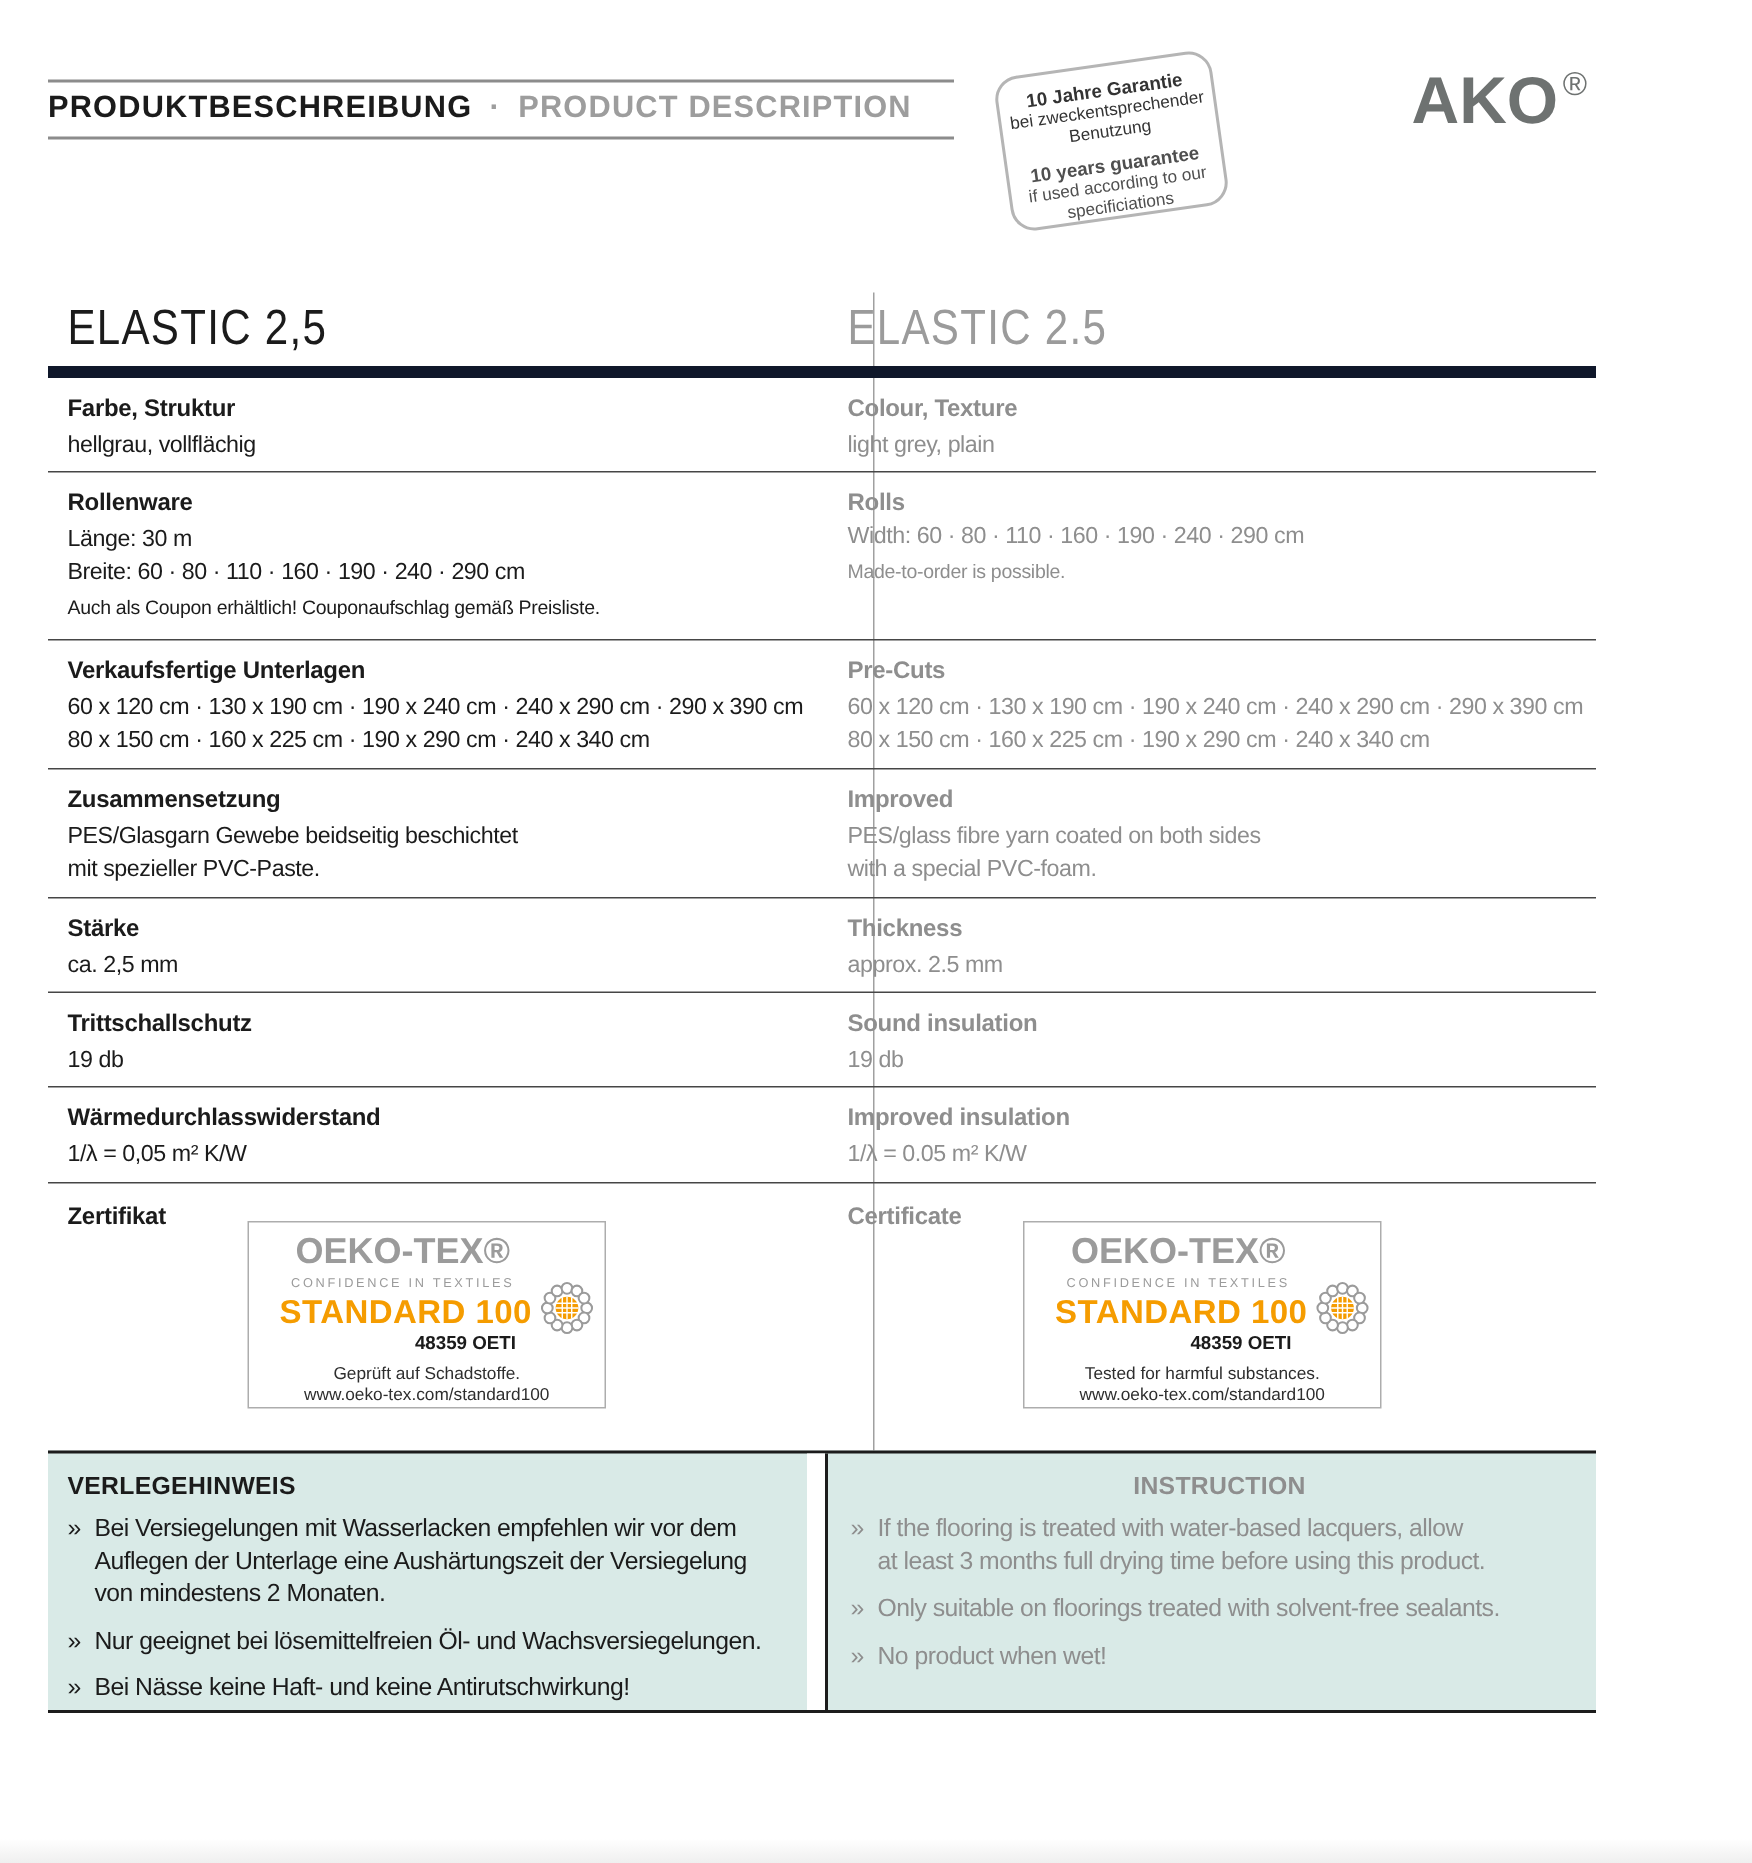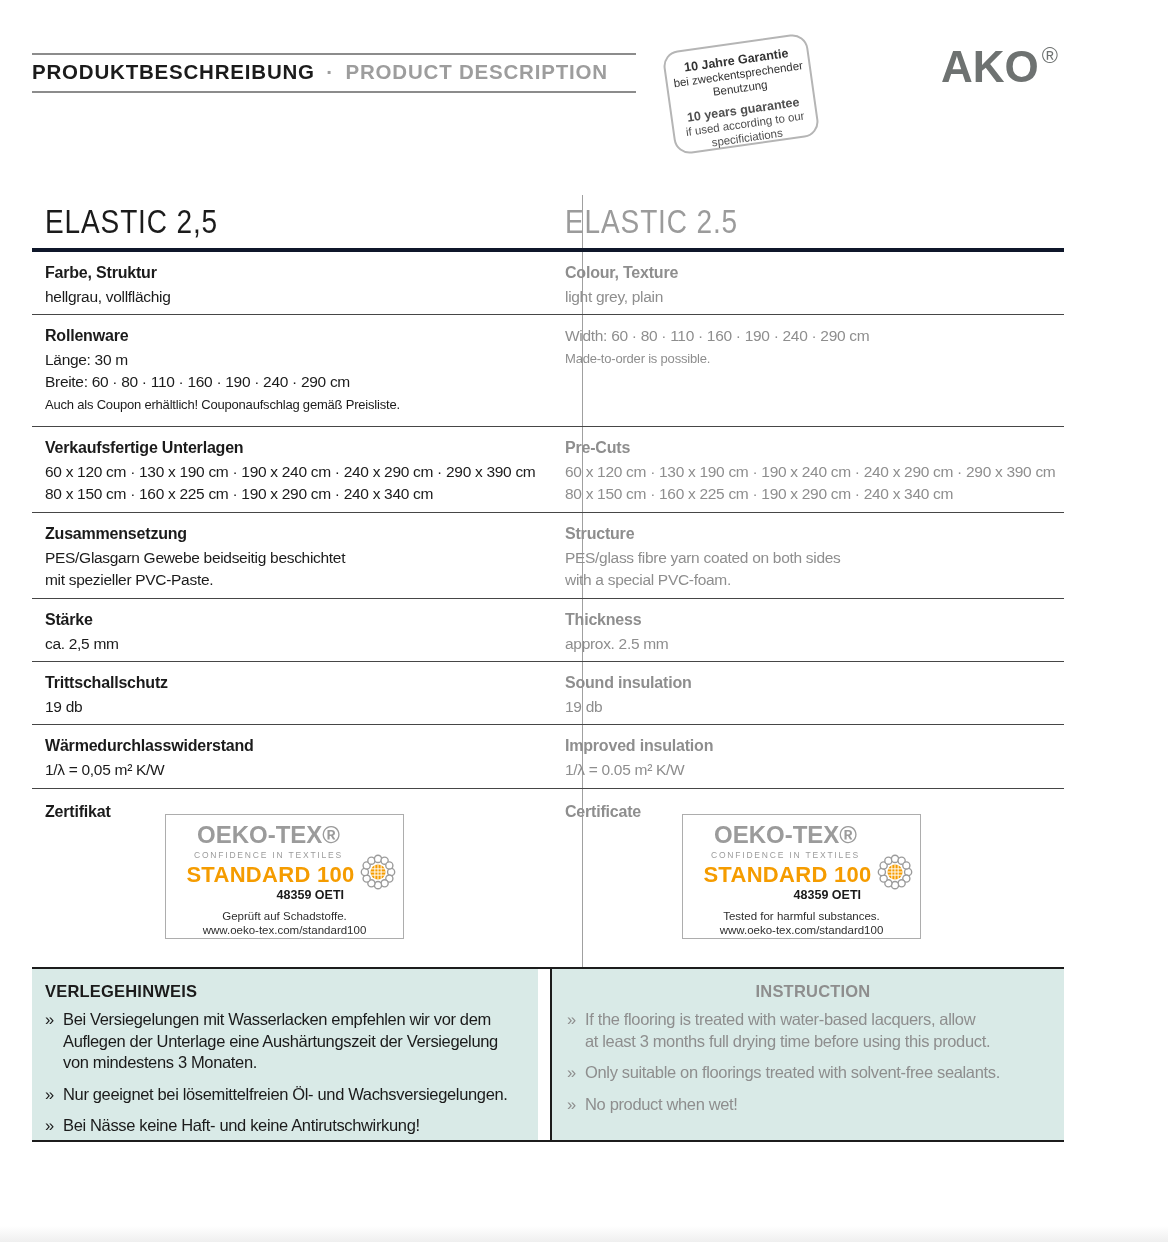--- a/index.html
+++ b/index.html
@@ -26,21 +26,21 @@
 
   
   .logo { position:absolute; left:941px; top:45px; color:#6e7271; font-weight:bold;
     font-size:44px; line-height:1; letter-spacing:0; white-space:nowrap; }
   .logo .reg { font-size:22px; font-weight:normal; vertical-align:19px; margin-left:3px; }
 
   
   .content { position:absolute; left:32px; top:195px; width:1032px; }
   .v-divider { position:absolute; left:582px; top:195px; width:1px; height:772px; background:#a0a0a0; }
 
-  .title-row { display:flex; height:57px; border-bottom:4px solid #0f172a; align-items:flex-end; padding-bottom:7px; }
+  .title-row { display:flex; height:57px; border-bottom:8px solid #0f172a; align-items:flex-end; padding-bottom:7px; }
   .big-title { display:inline-block; font-size:33px; font-weight:400; letter-spacing:1px;
     transform:scaleX(0.85); transform-origin:0 80%; color:#1b1b1b; white-space:nowrap; }
   .big-title.grey { color:#9b9b9b; }
 
   .cell-de { width:518px; padding-left:13px; }
   .cell-en { flex:1; padding-left:15px; }
 
   .t-row { display:flex; border-bottom:1.5px solid #464646; padding-top:10px; }
   .h-r1 { height:63px; } .h-r2 { height:112px; } .h-r3 { height:86px; } .h-r4 { height:86px; }
   .h-r5 { height:63px; } .h-r6 { height:63px; } .h-r7 { height:64px; }
@@ -137,20 +137,21 @@
     </div>
 
     <div class="t-row h-r2">
       <div class="cell-de">
         <div class="cell-title">Rollenware</div>
         <div class="cell-line first">Länge: 30 m</div>
         <div class="cell-line">Breite: 60 · 80 · 110 · 160 · 190 · 240 · 290 cm</div>
         <div class="cell-note">Auch als Coupon erhältlich! Couponaufschlag gemäß Preisliste.</div>
       </div>
       <div class="cell-en">
+        <div class="cell-title">Rolls</div>
         <div class="cell-line">Width: 60 · 80 · 110 · 160 · 190 · 240 · 290 cm</div>
         <div class="cell-note">Made-to-order is possible.</div>
       </div>
     </div>
 
     <div class="t-row h-r3">
       <div class="cell-de">
         <div class="cell-title">Verkaufsfertige Unterlagen</div>
         <div class="cell-line first">60 x 120 cm · 130 x 190 cm · 190 x 240 cm · 240 x 290 cm · 290 x 390 cm</div>
         <div class="cell-line">80 x 150 cm · 160 x 225 cm · 190 x 290 cm · 240 x 340 cm</div>
@@ -162,21 +163,21 @@
       </div>
     </div>
 
     <div class="t-row h-r4">
       <div class="cell-de">
         <div class="cell-title">Zusammensetzung</div>
         <div class="cell-line first">PES/Glasgarn Gewebe beidseitig beschichtet</div>
         <div class="cell-line">mit spezieller PVC-Paste.</div>
       </div>
       <div class="cell-en">
-        <div class="cell-title">Structure</div>
+        <div class="cell-title">Improved</div>
         <div class="cell-line first">PES/glass fibre yarn coated on both sides</div>
         <div class="cell-line">with a special PVC-foam.</div>
       </div>
     </div>
 
     <div class="t-row h-r5">
       <div class="cell-de">
         <div class="cell-title">Stärke</div>
         <div class="cell-line first">ca. 2,5 mm</div>
       </div>
@@ -287,21 +288,21 @@
   <div class="instructions">
     <div class="instr-gap"></div>
     <div class="instr-divider"></div>
 
     <div class="instr-col de">
       <div class="instr-title">VERLEGEHINWEIS</div>
       <div class="instr-bullet">
         <span class="instr-marker">»</span>
         <span class="instr-text">Bei Versiegelungen mit Wasserlacken empfehlen wir vor dem
 Auflegen der Unterlage eine Aushärtungszeit der Versiegelung
-von mindestens 3 Monaten.</span>
+von mindestens 2 Monaten.</span>
       </div>
       <div class="instr-bullet">
         <span class="instr-marker">»</span>
         <span class="instr-text">Nur geeignet bei lösemittelfreien Öl- und Wachsversiegelungen.</span>
       </div>
       <div class="instr-bullet">
         <span class="instr-marker">»</span>
         <span class="instr-text">Bei Nässe keine Haft- und keine Antirutschwirkung!</span>
       </div>
     </div>

